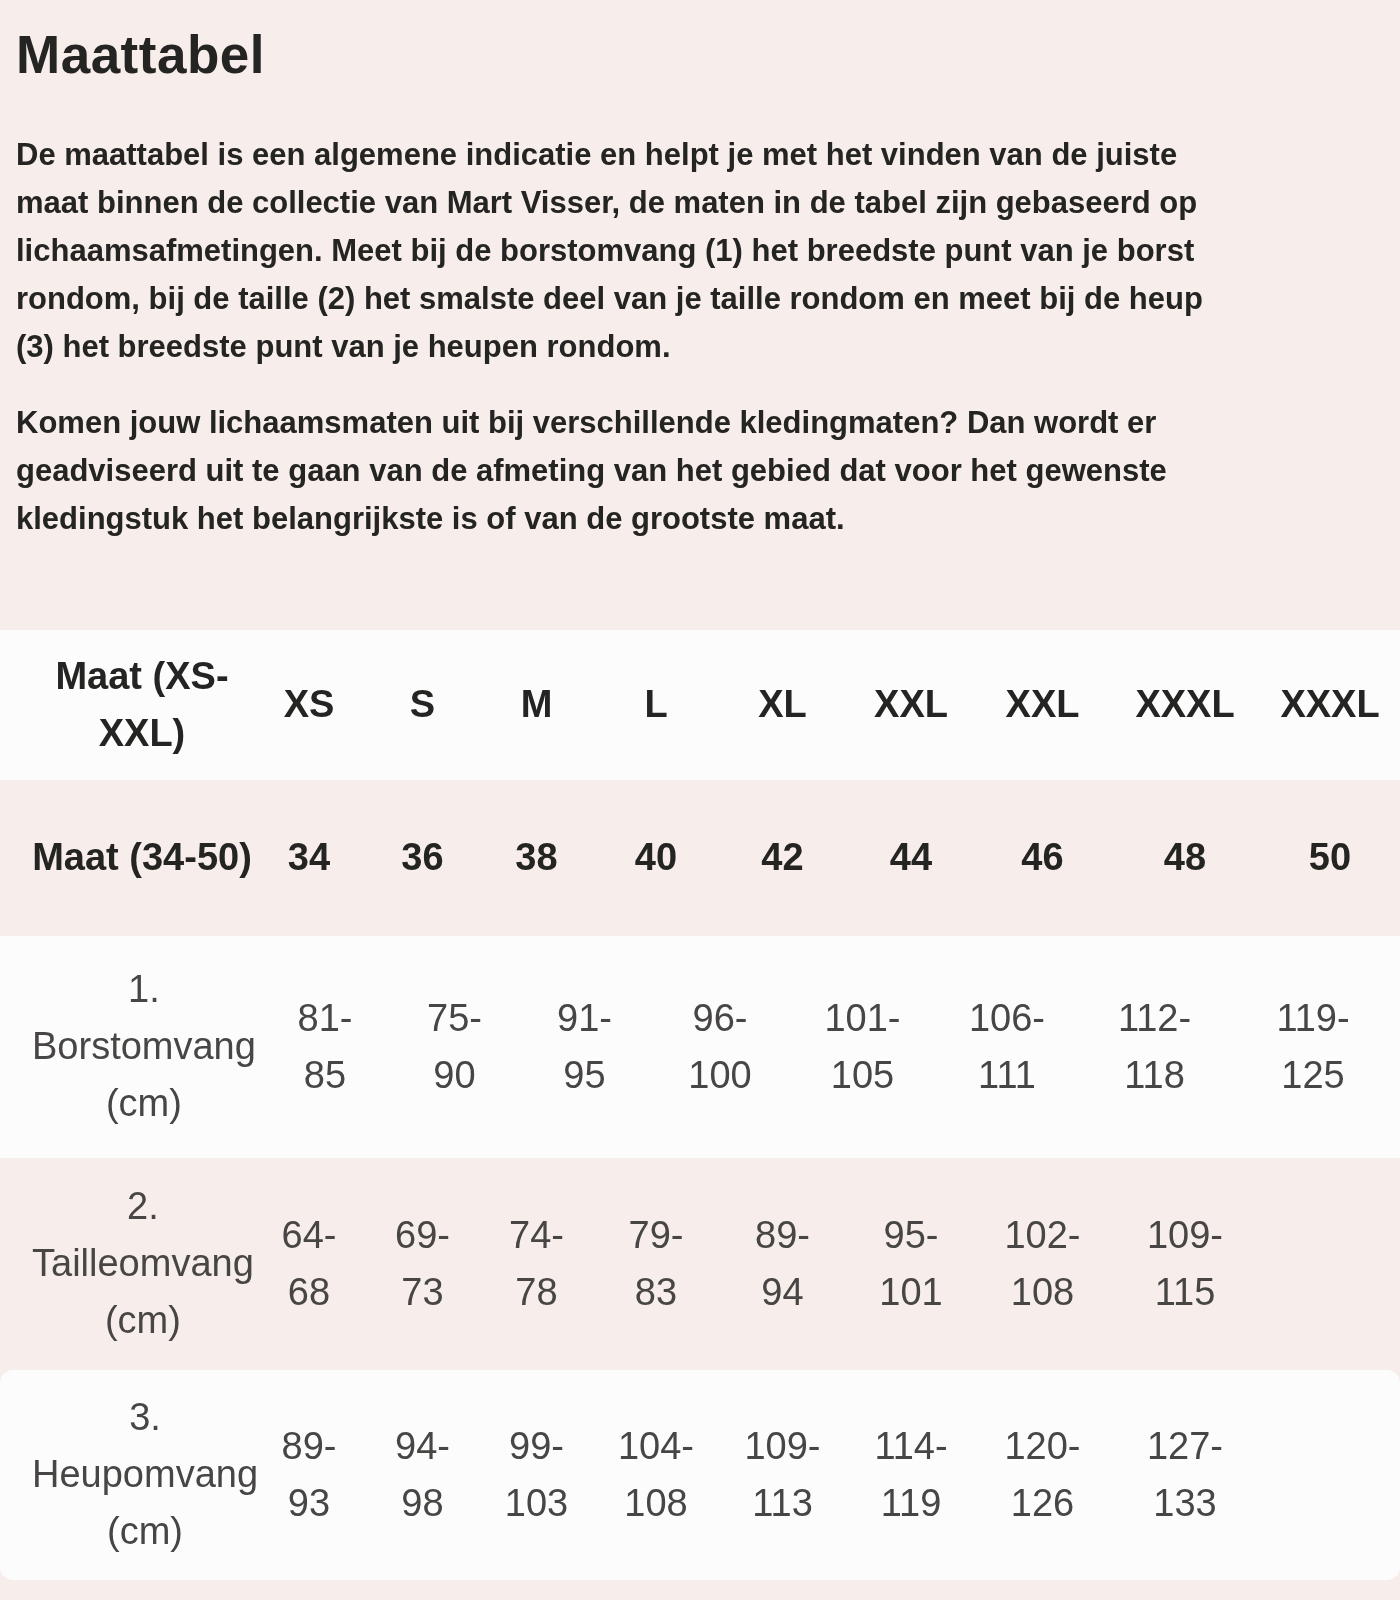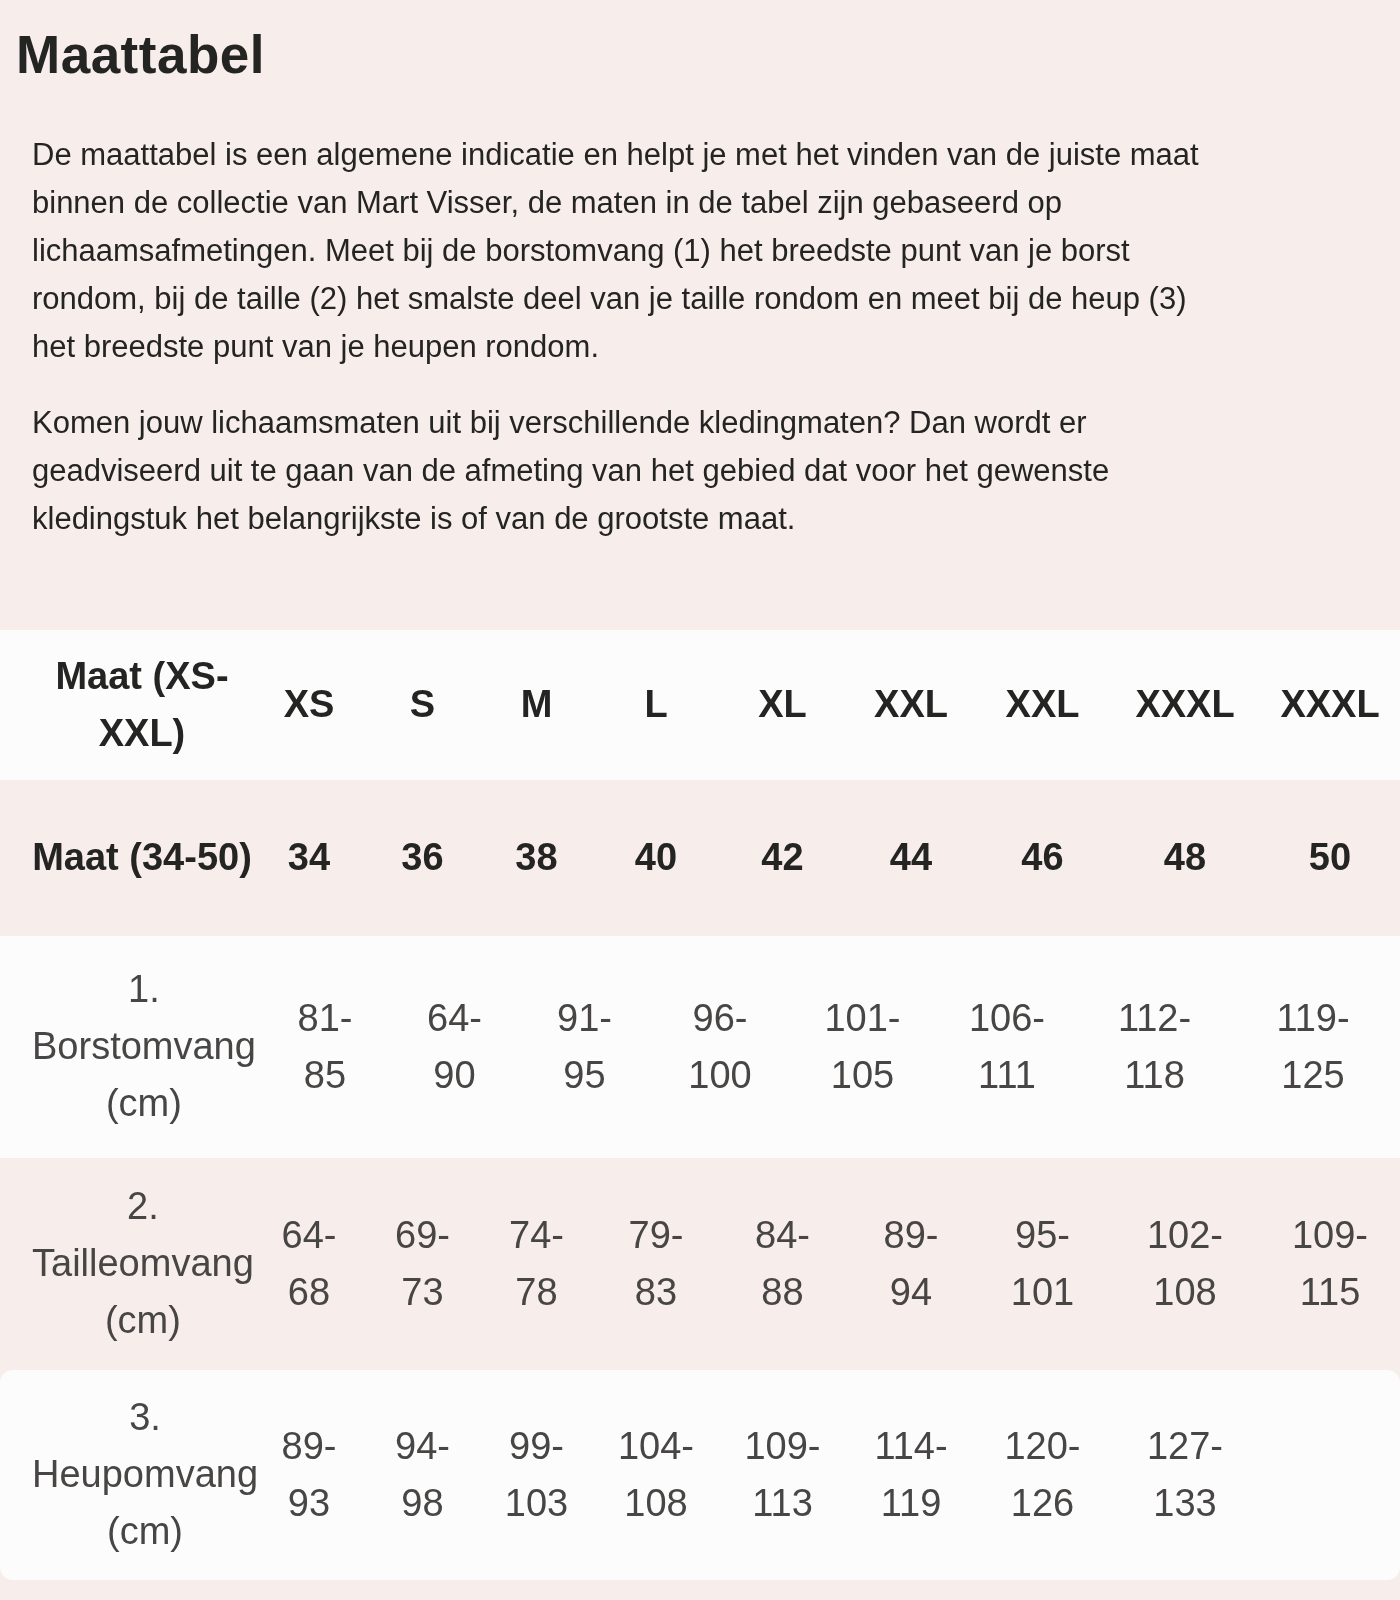--- a/index.html
+++ b/index.html
@@ -30,25 +30,25 @@
   }
   h1.page-title {
     margin: 0 0 44px 0;
     font-size: 53px;
     line-height: 1.2;
     font-weight: 700;
     letter-spacing: 0.5px;
     color: var(--text-strong);
   }
   p.body-par {
-    margin: 16px;
+    margin: 0;
     max-width: 1310px;
     font-size: 31px;
     line-height: 48px;
-    font-weight: 400;
+    font-weight: 700;
     color: var(--text-strong);
   }
   p.body-par.first { margin-bottom: 28px; }
   p.body-par.second { margin-bottom: 87px; }
 
   
   .size-table {
     width: 1400px;
   }
   .trow {
@@ -131,36 +131,35 @@
         <div class="cell value-cell"><span>40</span></div>
         <div class="cell value-cell"><span>42</span></div>
         <div class="cell value-cell"><span>44</span></div>
         <div class="cell value-cell"><span>46</span></div>
         <div class="cell value-cell"><span>48</span></div>
         <div class="cell value-cell"><span>50</span></div>
       </div>
       <div class="trow row-white">
         <div class="cell label-cell"><span>1. Borstomvang (cm)</span></div>
         <div class="cell value-cell"><span>81-85</span></div>
-        <div class="cell value-cell"><span>64-90</span></div>
+        <div class="cell value-cell"><span>75-90</span></div>
         <div class="cell value-cell"><span>91-95</span></div>
         <div class="cell value-cell"><span>96-100</span></div>
         <div class="cell value-cell"><span>101-105</span></div>
         <div class="cell value-cell"><span>106-111</span></div>
         <div class="cell value-cell"><span>112-118</span></div>
         <div class="cell value-cell"><span>119-125</span></div>
         <div class="cell value-cell"><span>126-131</span></div>
       </div>
       <div class="trow row-pink">
         <div class="cell label-cell"><span>2. Tailleomvang (cm)</span></div>
         <div class="cell value-cell"><span>64-68</span></div>
         <div class="cell value-cell"><span>69-73</span></div>
         <div class="cell value-cell"><span>74-78</span></div>
         <div class="cell value-cell"><span>79-83</span></div>
-        <div class="cell value-cell"><span>84-88</span></div>
         <div class="cell value-cell"><span>89-94</span></div>
         <div class="cell value-cell"><span>95-101</span></div>
         <div class="cell value-cell"><span>102-108</span></div>
         <div class="cell value-cell"><span>109-115</span></div>
       </div>
       <div class="trow row-white">
         <div class="cell label-cell"><span>3. Heupomvang (cm)</span></div>
         <div class="cell value-cell"><span>89-93</span></div>
         <div class="cell value-cell"><span>94-98</span></div>
         <div class="cell value-cell"><span>99-103</span></div>

